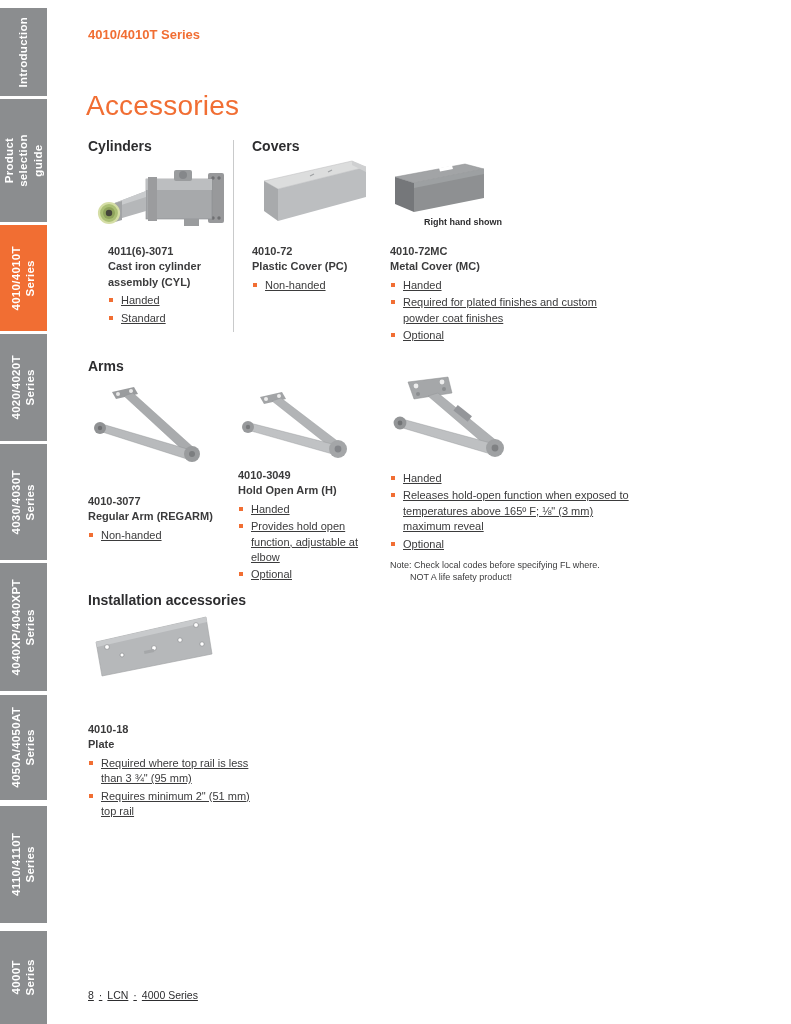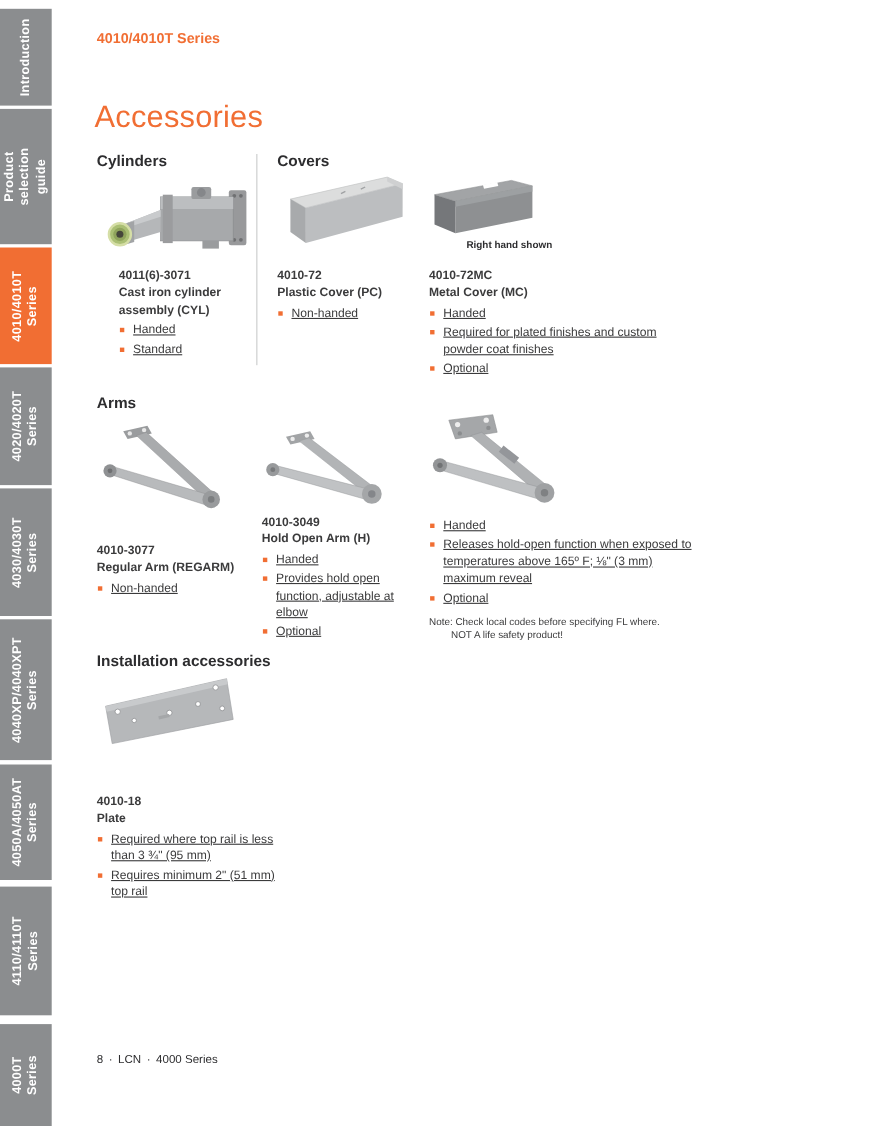--- a/index.html
+++ b/index.html
@@ -41,21 +41,21 @@
   .note .indent{padding-left:20px;}
   
   .w-cyl{width:118px;margin-left:20px;}
   .w-pc{width:135px;}
   .w-mc{width:225px;}
   .w-arm1{width:160px;margin-top:26px;}
   .w-arm2{width:132px;}
   .w-arm3{width:248px;}
   .w-plate{width:170px;}
   
-  .footer{position:absolute;left:88px;top:957px;font-size:10.5px;color:var(--heading-dark);}
+  .footer{position:absolute;left:88px;top:989px;font-size:10.5px;color:var(--heading-dark);text-decoration:underline;}
   .footer span{margin-right:4px;}
   .footer .sep{color:var(--heading-dark);margin:0 5px 0 1px;}
 </style>
 </head>
 <body>
 
 <div class="page">
 
   <div class="tab" style="top:8px;height:88px;">
     <span class="rot">Introduction</span>

